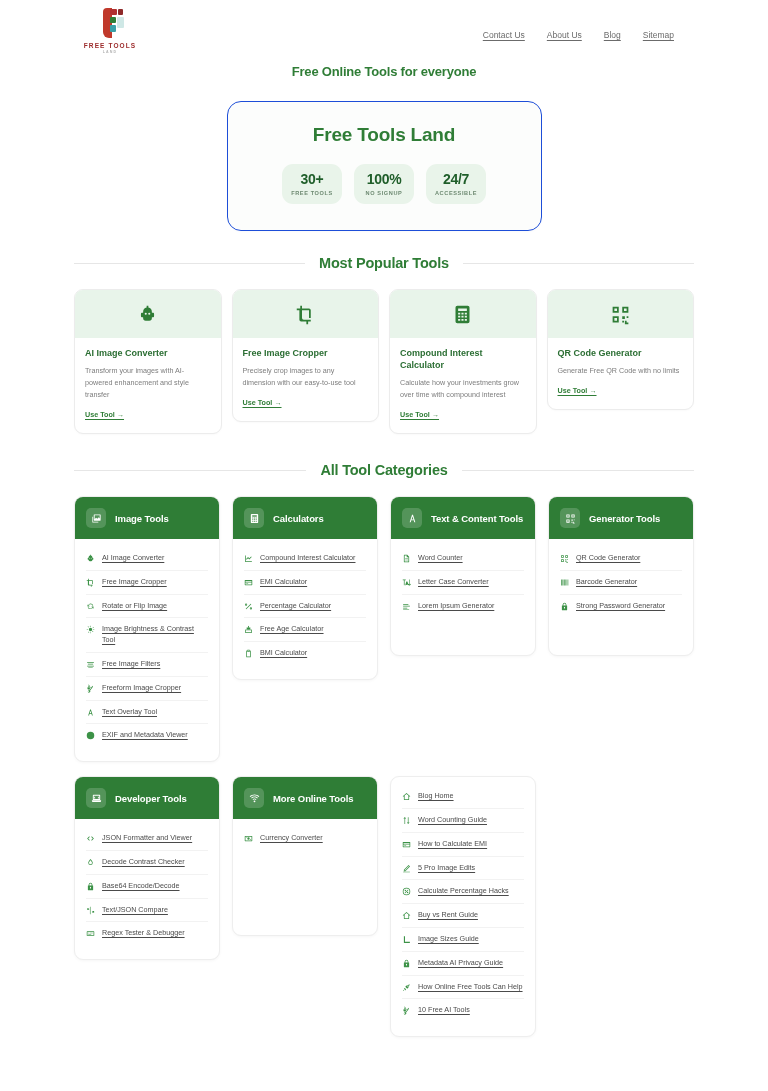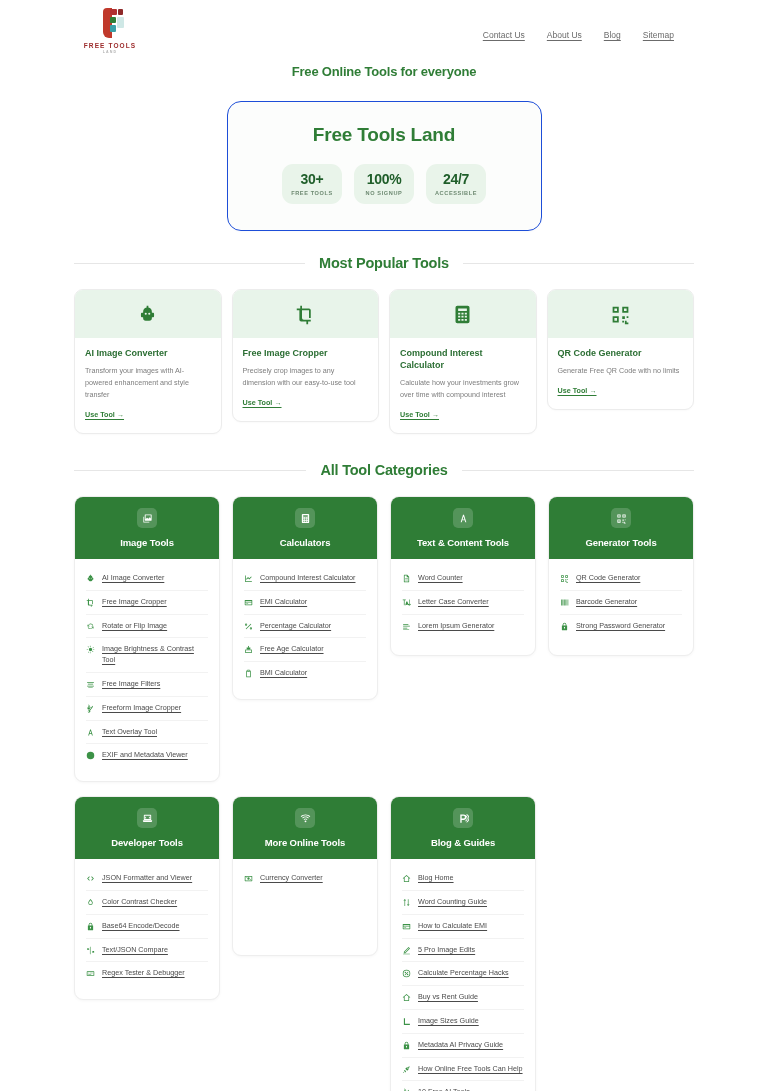--- a/index.html
+++ b/index.html
@@ -201,21 +201,20 @@
     min-height: 160px;
     display: flex;
     flex-direction: column;
   }
   .ccard-head {
     background: #2f7d36;
     display: flex;
     align-items: center;
     gap: 9px;
     padding: 11px 11px;
-    flex-direction: column;
   }
   .ccard-head .chip {
     width: 20px; height: 20px;
     background: rgba(255,255,255,0.18);
     border-radius: 5px;
     display: flex; align-items: center; justify-content: center;
     flex: 0 0 auto;
   }
   .ccard-head .chip svg { width: 11px; height: 11px; fill: #ffffff; }
   .ccard-head .ctitle {
@@ -557,21 +556,21 @@
             </svg>
           </span>
           <a class="li-tx" href="#">JSON Formatter and Viewer</a>
         </div>
         <div class="li">
           <span class="li-ic">
             <svg viewBox="0 0 24 24">
               <path d="M12 2.5c3.3 4 6 7.2 6 10.3a6 6 0 0 1-12 0c0-3.1 2.7-6.3 6-10.3Zm0 3.3c-2.2 2.8-4 5.1-4 7a4 4 0 0 0 8 0c0-1.9-1.8-4.2-4-7Z"></path>
             </svg>
           </span>
-          <a class="li-tx" href="#">Color Contrast Checker</a>
+          <a class="li-tx" href="#">Decode Contrast Checker</a>
         </div>
         <div class="li">
           <span class="li-ic">
             <svg viewBox="0 0 24 24">
               <path d="M12 2a5 5 0 0 1 5 5v2h1a1 1 0 0 1 1 1v11a1 1 0 0 1-1 1H6a1 1 0 0 1-1-1V10a1 1 0 0 1 1-1h1V7a5 5 0 0 1 5-5Zm0 2a3 3 0 0 0-3 3v2h6V7a3 3 0 0 0-3-3Zm0 9a1.6 1.6 0 0 0-.8 3v2h1.6v-2A1.6 1.6 0 0 0 12 13Z"></path>
             </svg>
           </span>
           <a class="li-tx" href="#">Base64 Encode/Decode</a>
         </div>
         <div class="li">
@@ -606,28 +605,20 @@
           <span class="li-ic">
             <svg viewBox="0 0 24 24">
               <path d="M3 5h18a1 1 0 0 1 1 1v12a1 1 0 0 1-1 1H3a1 1 0 0 1-1-1V6a1 1 0 0 1 1-1Zm1 2v10h16V7H4Zm8 1.8a3.2 3.2 0 1 1 0 6.4 3.2 3.2 0 0 1 0-6.4ZM5.5 9h2v1.5h-2V9Zm11 4.5h2V15h-2v-1.5Z"></path>
             </svg>
           </span>
           <a class="li-tx" href="#">Currency Converter</a>
         </div>
       </div>
     </div>
     <div class="ccard">
-      <div class="ccard-head">
-        <span class="chip">
-          <svg viewBox="0 0 24 24">
-            <path d="M5 3h7a6 6 0 0 1 0 12H8v6H5V3Zm3 3v6h4a3 3 0 0 0 0-6H8Zm8.5-1.4a7.5 7.5 0 0 1 0 13.8l-.7-1.6a5.8 5.8 0 0 0 0-10.6l.7-1.6Zm2.6-2.6a10.8 10.8 0 0 1 0 19l-.7-1.6a9.1 9.1 0 0 0 0-15.8l.7-1.6Z"></path>
-          </svg>
-        </span>
-        <span class="ctitle">Blog &amp; Guides</span>
-      </div>
       <div class="ccard-list">
         <div class="li">
           <span class="li-ic">
             <svg viewBox="0 0 24 24">
               <path d="M12 2.6 22 11l-1.3 1.5L19 11v9a1 1 0 0 1-1 1H6a1 1 0 0 1-1-1v-9l-1.7 1.5L2 11 12 2.6Zm0 2.7L7 9.6V19h10V9.6l-5-4.3Z"></path>
             </svg>
           </span>
           <a class="li-tx" href="#">Blog Home</a>
         </div>
         <div class="li">

